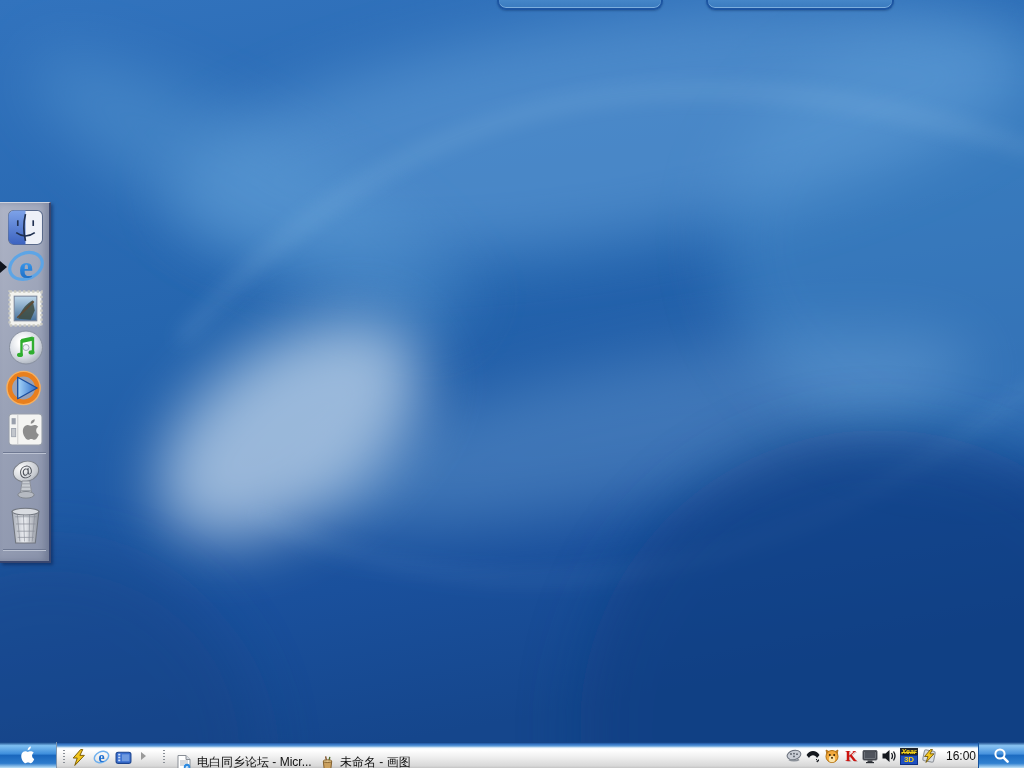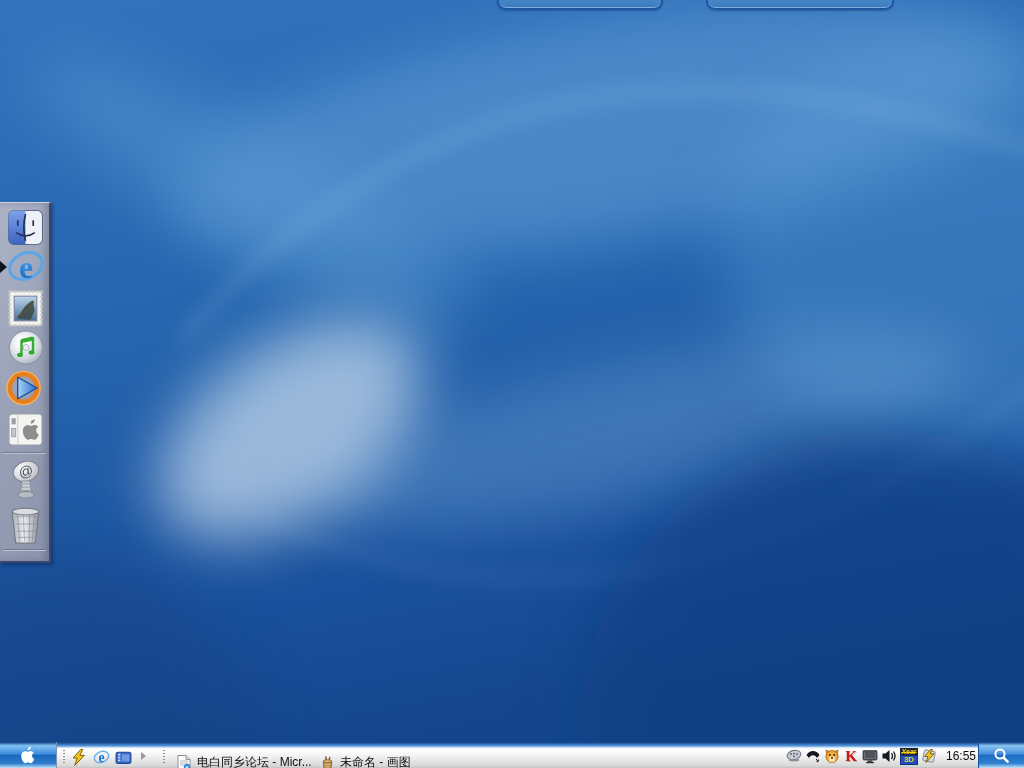--- a/index.html
+++ b/index.html
@@ -350,21 +350,21 @@
         <span class="xear-bot">3D</span>
       </span>
 
       <span class="tray-ic">
         <svg width="16" height="16" viewBox="0 0 16 16">
           <rect x="2.5" y="2.5" width="11" height="11" rx="2" fill="#d9dde2" stroke="#8a8f96" transform="rotate(12 8 8)"></rect>
           <polygon points="9.5,1.5 3.5,8.5 7,8.5 5,14.5 13,5.8 9,5.8 11.5,1.5" fill="#f2c61e" stroke="#6a4e00" stroke-width="0.8" stroke-linejoin="round"></polygon>
         </svg>
       </span>
 
-      <span class="clock">16:55</span>
+      <span class="clock">16:00</span>
     </div>
 
     <div class="search-button">
       <svg width="17" height="17" viewBox="0 0 17 17">
         <circle cx="7" cy="7" r="4.6" fill="none" stroke="#ffffff" stroke-width="2"></circle>
         <line x1="10.6" y1="10.6" x2="14.6" y2="14.6" stroke="#ffffff" stroke-width="2.6" stroke-linecap="round"></line>
       </svg>
     </div>
   </div>
 </div>

